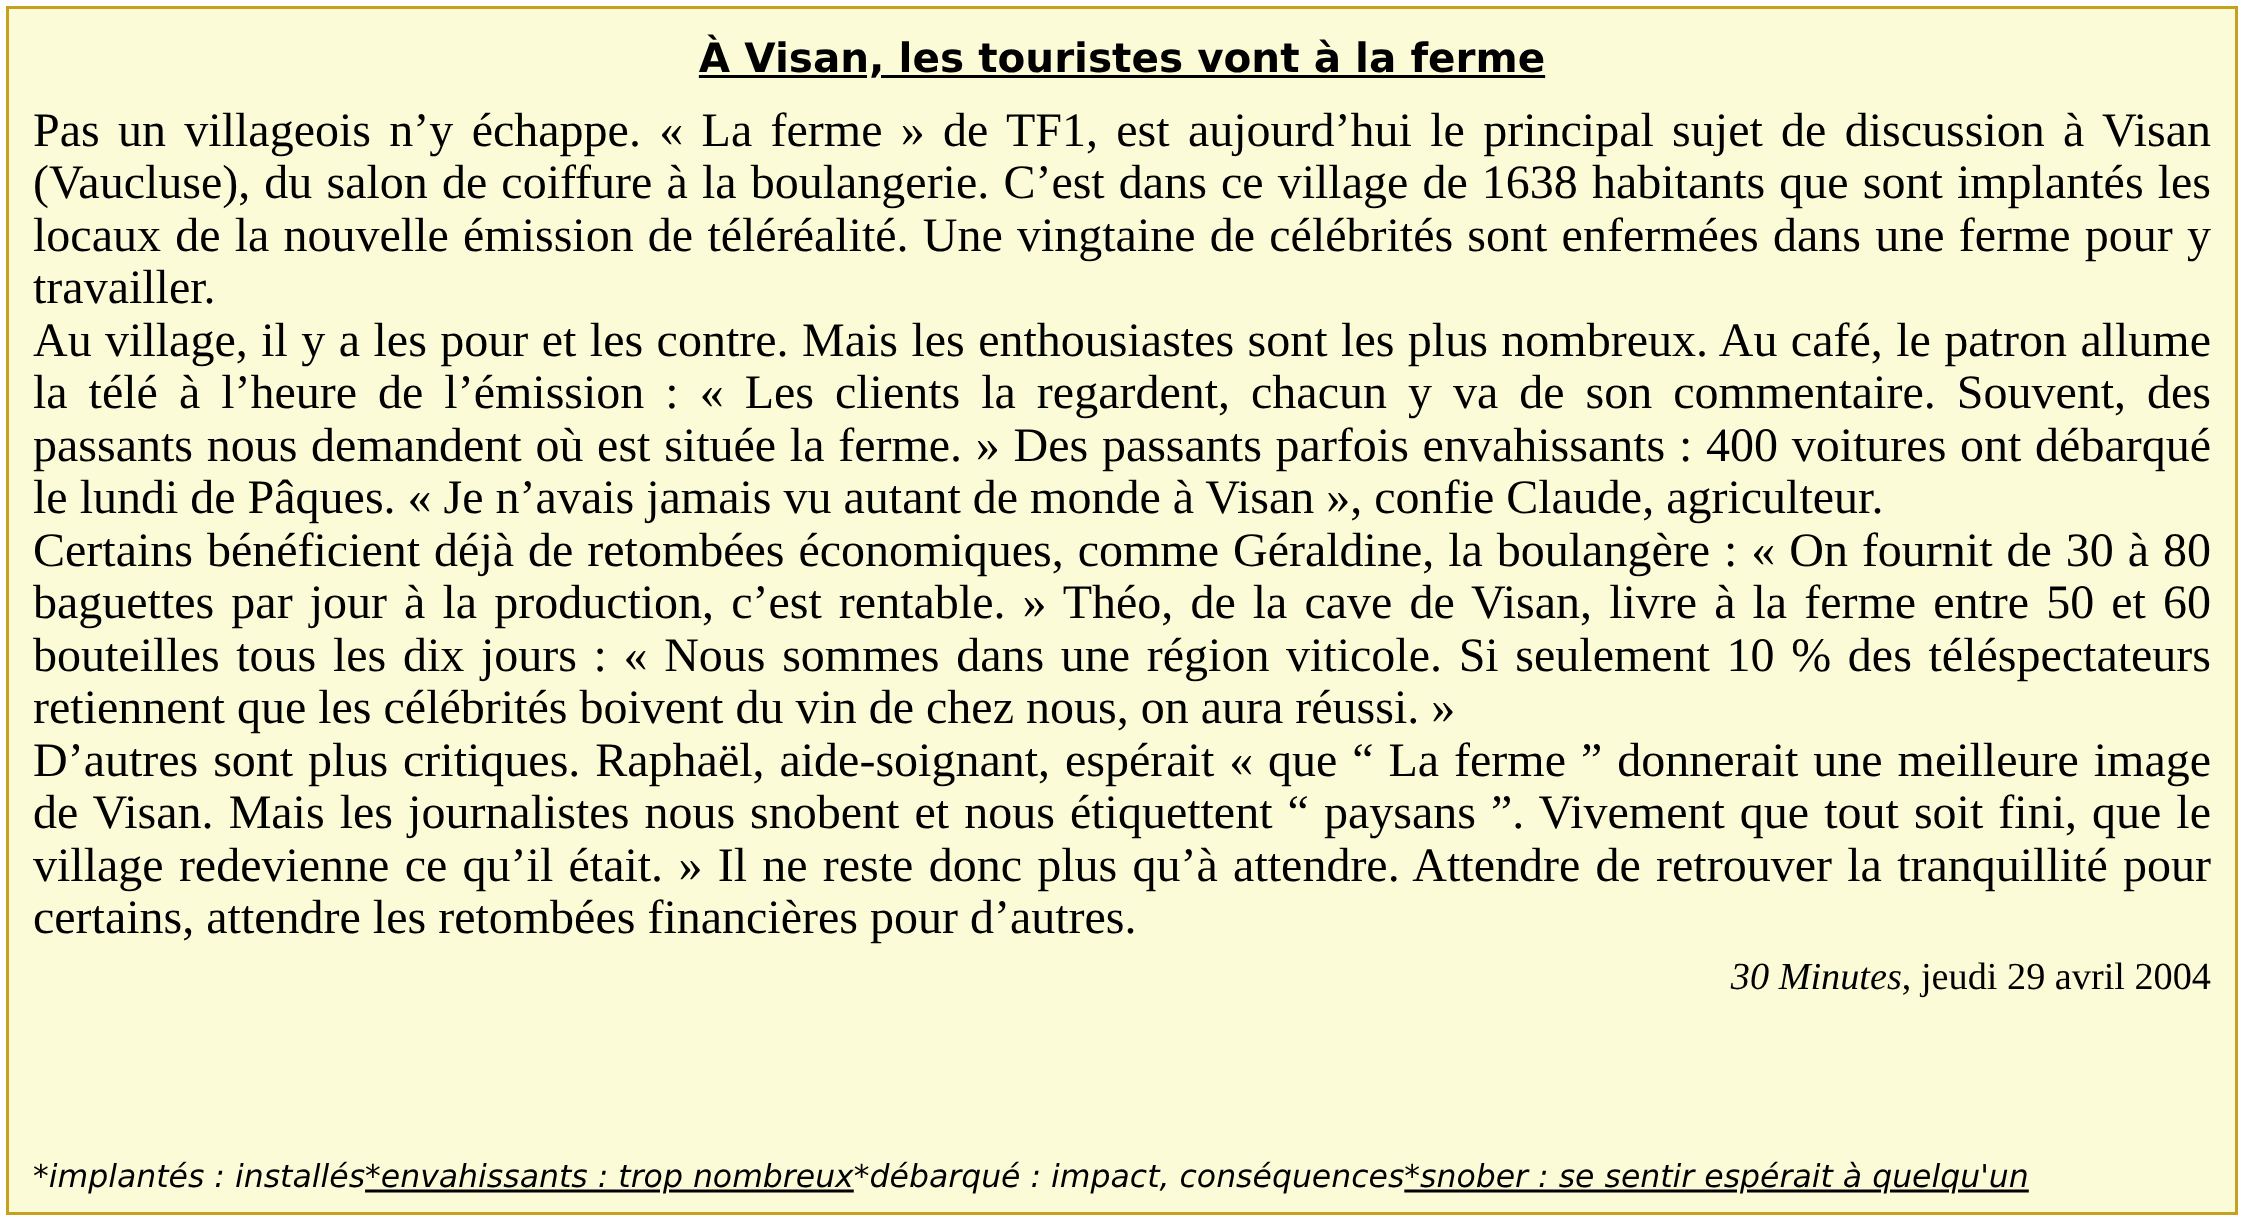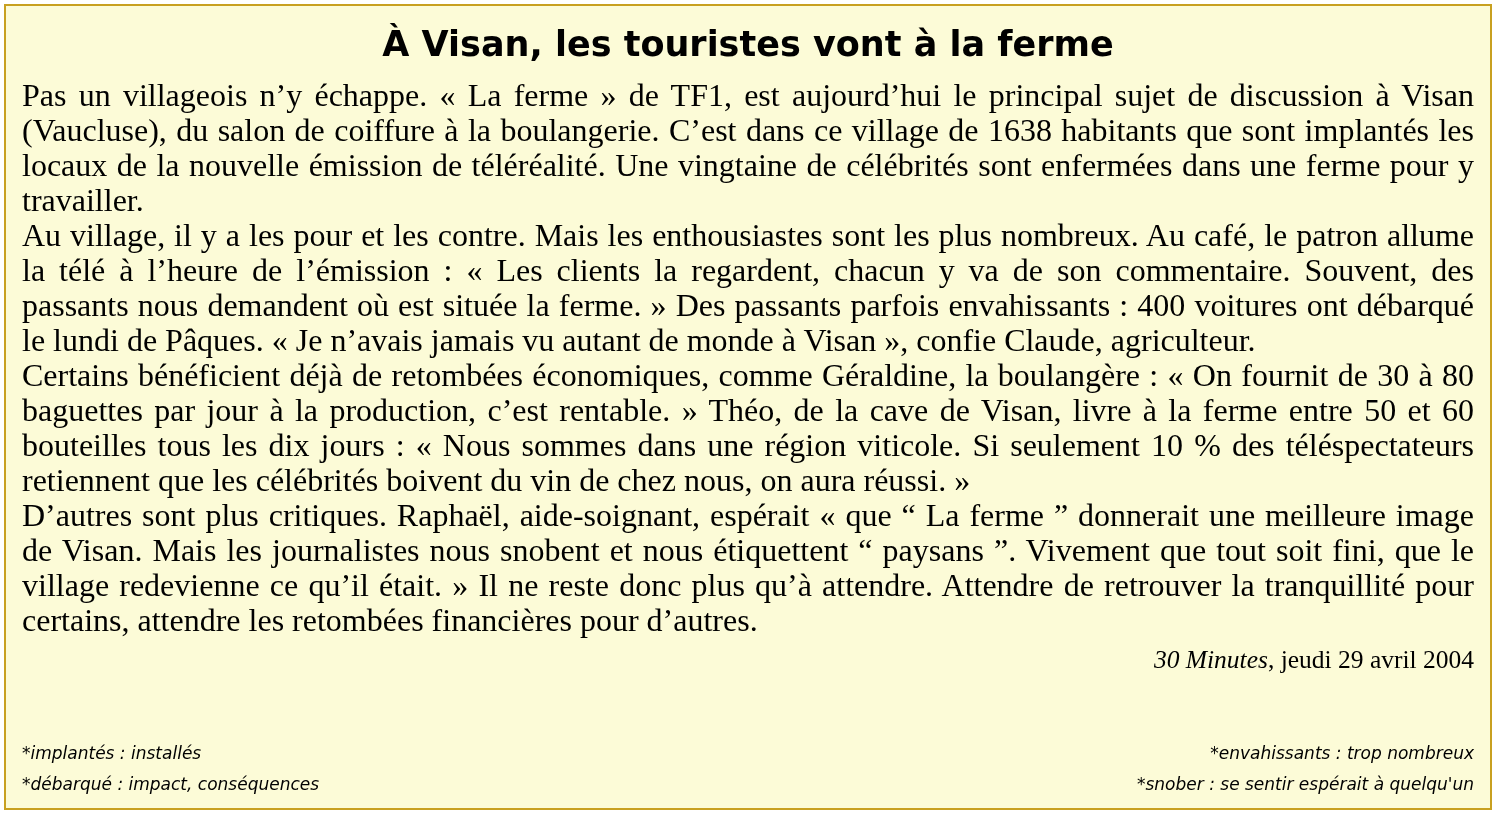--- a/index.html
+++ b/index.html
@@ -27,24 +27,25 @@
     background: #fcfbd7;
     border: 2px solid #c8a020;
     padding: 10px 16px 8px 16px;
     display: flex;
     flex-direction: column;
   }
   .headline {
     text-align: center;
     font-family: "DejaVu Sans", sans-serif;
     font-weight: bold;
-    font-size: 35px;
+    font-size: 27px;
     letter-spacing: 0px;
     color: #000000;
     margin: 8px 0 14px 0;
+    text-decoration: underline;
   }
   .body-text {
     font-family: "Liberation Serif", serif;
     font-size: 32px;
     line-height: 35px;
     color: #000000;
     text-align: justify;
     text-justify: inter-word;
   }
   .body-text p {
@@ -61,39 +62,40 @@
   .source-line .pub {
     font-style: italic;
   }
   .spacer {
     flex: 1 1 auto;
     min-height: 10px;
   }
   .glossary {
     font-family: "DejaVu Sans", sans-serif;
     font-style: italic;
-    font-size: 17px;
+    font-size: 21px;
     line-height: 31px;
     color: #000000;
     display: flex;
-    flex-direction: column;
+    flex-direction: row;
     gap: 0px;
   }
   .gloss-row {
     display: flex;
     justify-content: space-between;
     align-items: baseline;
   }
   .gloss-left {
     text-align: left;
     white-space: nowrap;
   }
   .gloss-right {
     text-align: right;
     white-space: nowrap;
+    text-decoration: underline;
   }
 </style>
 </head>
 <body>
 
 <div class="page">
   <div class="article-box">
 
     <h1 class="headline">À Visan, les touristes vont à la ferme</h1>
 

